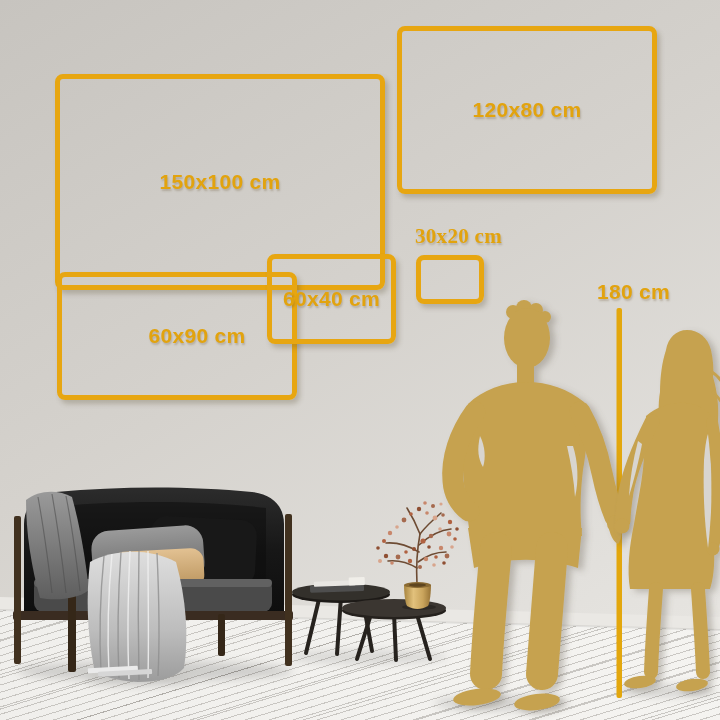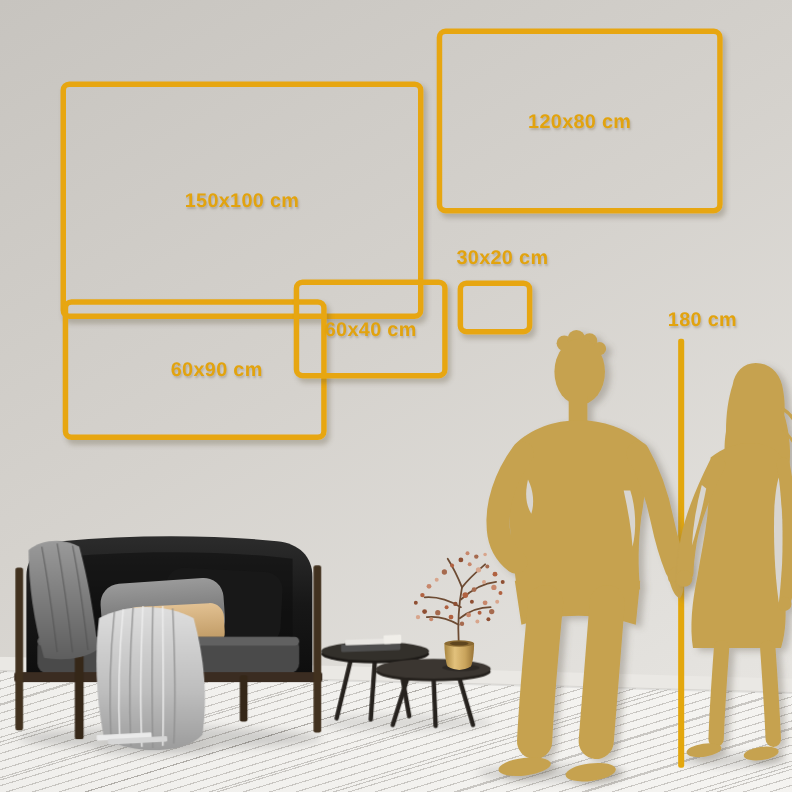--- a/index.html
+++ b/index.html
@@ -21,27 +21,27 @@
       linear-gradient(90deg,#eeedea,#f4f3f0 60%,#f6f5f2);}
   .floor-edge{position:absolute;inset:0;background:rgba(0,0,0,0.07);
     clip-path:polygon(0px 609px,720px 629px,720px 631px,0px 611px);}
   
   .frame{position:absolute;box-sizing:border-box;border:5px solid #e7a611;border-radius:8px;
     box-shadow:3px 4px 5px rgba(95,82,55,0.28);
     display:flex;align-items:center;justify-content:center;}
   .f150{left:55px;top:26px;width:330px;height:216px;margin-top:48px;}
   .f120{left:397px;top:26px;width:260px;height:168px;}
   .f6090{left:57px;top:272px;width:240px;height:128px;padding-left:40px;}
-  .f6040{left:267px;top:254px;width:140px;height:90px;}
+  .f6040{left:267px;top:254px;width:129px;height:90px;}
   .f3020{left:416px;top:255px;width:68px;height:49px;}
   .frame-label,.floating-label{
-    color:#e2a30e;font-weight:700;font-size:18px;letter-spacing:0.3px;white-space:nowrap;
+    color:#e2a30e;font-weight:700;font-size:21px;letter-spacing:0.3px;white-space:nowrap;
     text-shadow:1px 2px 2px rgba(110,90,55,0.30);}
   .floating-label{position:absolute;}
-  .l3020{left:415px;top:224px;}
+  .l3020{left:415px;top:224px;font-family:Liberation Serif, serif;}
   .l180{left:570px;top:280px;width:100px;text-align:right;}
   .scene{position:absolute;inset:0;}
 </style>
 </head>
 <body>
 
 <div class="stage">
 
   <div class="baseboard"></div>
   <div class="floor">

